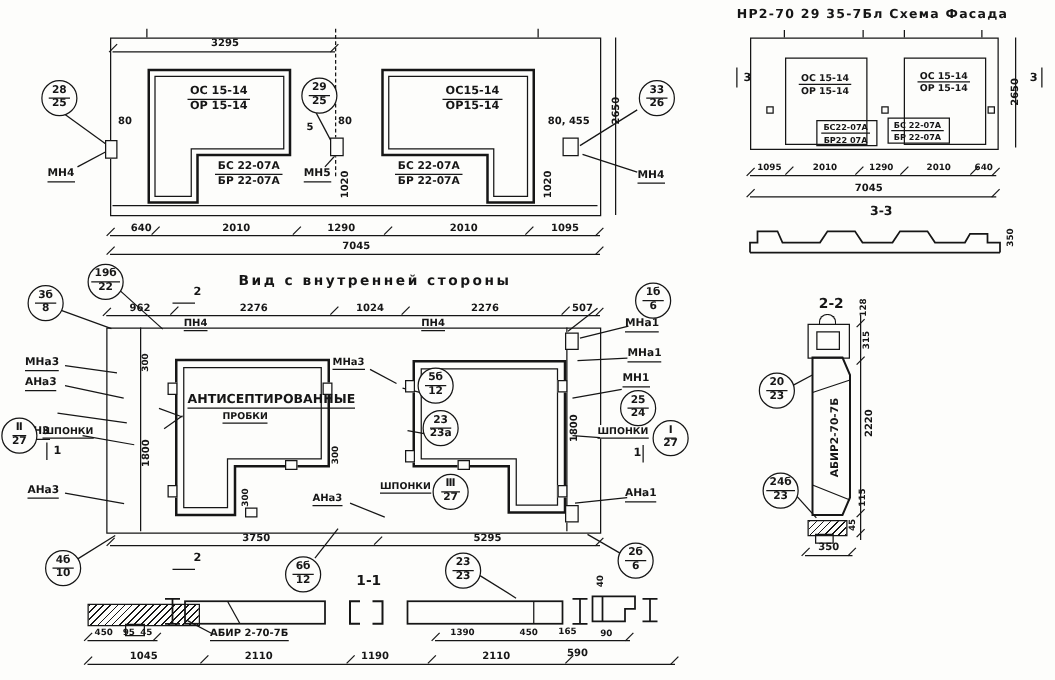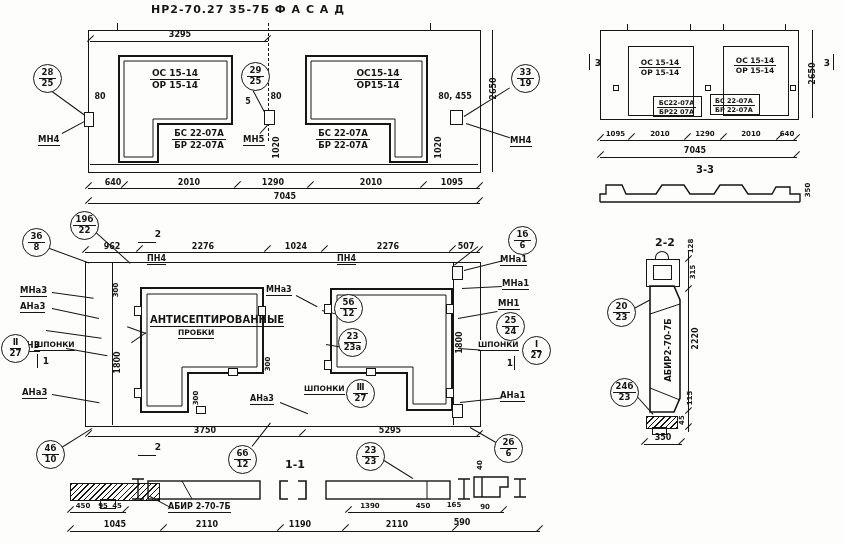--- a/index.html
+++ b/index.html
@@ -36,21 +36,20 @@
   .hook{position:absolute;width:12px;height:8px;border:1.6px solid #161616;border-bottom:none;
      border-radius:7px 7px 0 0;}
   svg{position:absolute;overflow:visible;}
   svg *{stroke:#161616;fill:none;}
 </style>
 </head>
 <body>
 
 <div id="c">
 
-  <div class="ttl" style="left:118px;top:3px;width:260px">НР2-70.27 35-7Б      Ф А С А Д</div>
   <div class="box" style="left:88px;top:30px;width:391px;height:141px"></div>
   <i class="hl" style="left:90px;top:164px;width:388px"></i>
   <i class="vl" style="left:117px;top:23px;height:7px"></i>
   <i class="vl" style="left:430px;top:23px;height:7px"></i>
   <i class="dash" style="left:268px;top:23px;height:118px"></i>
   <div class="dim" style="left:90px;top:41px;width:178px"></div>
   <div class="dtx" style="left:140px;top:30px;width:80px">3295</div>
 
   <svg style="left:118px;top:55px" width="115" height="108">
     <polygon points="1,1 114,1 114,69 40,69 40,107 1,107" stroke-width="2"></polygon>
@@ -80,21 +79,21 @@
   <div class="bal" style="left:33px;top:64px">
     <span class="bt">28</span>
       <span>25</span>
   </div>
   <div class="bal" style="left:241px;top:62px">
     <span class="bt">29</span>
       <span>25</span>
   </div>
   <div class="bal" style="left:511px;top:64px">
     <span class="bt">33</span>
-      <span>19</span>
+      <span>26</span>
   </div>
   <div class="lbl" style="left:38px;top:134px">МН4</div>
   <div class="lbl" style="left:243px;top:134px">МН5</div>
   <div class="lbl" style="left:510px;top:135px">МН4</div>
 
   <span class="anc" style="left:84px;top:112px;width:8px;height:13px"></span>
   <span class="anc" style="left:264px;top:110px;width:9px;height:13px"></span>
   <span class="anc" style="left:450px;top:110px;width:11px;height:13px"></span>
 
   <div class="dtx" style="left:90px;top:92px;width:20px">80</div>
@@ -119,20 +118,21 @@
   <i class="tk" style="left:306px;top:184px"></i>
   <i class="tk" style="left:419px;top:184px"></i>
   <div class="dtx" style="left:88px;top:178px;width:50px">640</div>
   <div class="dtx" style="left:144px;top:178px;width:90px">2010</div>
   <div class="dtx" style="left:240px;top:178px;width:66px">1290</div>
   <div class="dtx" style="left:326px;top:178px;width:90px">2010</div>
   <div class="dtx" style="left:424px;top:178px;width:56px">1095</div>
   <div class="dim" style="left:88px;top:203px;width:392px"></div>
   <div class="dtx" style="left:250px;top:192px;width:70px">7045</div>
 
+  <div class="ttl" style="left:583px;top:6px;width:230px;font-size:10px">НР2-70 29 35-7Бл   Схема Фасада</div>
   <div class="box" style="left:600px;top:30px;width:197px;height:88px"></div>
   <i class="vl" style="left:627px;top:24px;height:6px"></i>
   <i class="vl" style="left:690px;top:24px;height:6px"></i>
   <i class="vl" style="left:723px;top:24px;height:6px"></i>
   <i class="vl" style="left:785px;top:24px;height:6px"></i>
   <div class="box" style="left:628px;top:46px;width:64px;height:68px;border-width:1.5px"></div>
   <div class="box" style="left:723px;top:46px;width:64px;height:68px;border-width:1.5px"></div>
   <div class="frac" style="left:630px;top:58px;width:60px;font-size:7.5px">
     <span class="ft">ОС 15-14</span>
     <span class="fb">ОР 15-14</span>
@@ -174,20 +174,21 @@
   <div class="dtx sm" style="left:774px;top:130px;width:26px">640</div>
   <div class="dim" style="left:600px;top:157px;width:197px"></div>
   <div class="dtx" style="left:665px;top:146px;width:60px">7045</div>
 
   <div class="dtx" style="left:690px;top:164px;width:30px;font-size:10px">3-3</div>
   <svg style="left:598px;top:179px" width="206" height="28">
     <path stroke-width="1.4" d="M2 23 H202 M2 23 V15 H8 V6 H24 L28 15 H58 L64 6 H86 L92 15 H116 L122 6 H144 L150 15 H174 L178 8 H192 V15 H202 V23"></path>
   </svg>
   <div class="vtx" style="left:795px;top:186px;width:26px;font-size:7px">350</div>
 
+  <div class="ttl" style="left:185px;top:218px;width:230px;letter-spacing:2px">Вид с внутренней стороны</div>
 
   <div class="dim" style="left:85px;top:252px;width:395px"></div>
   <i class="tk" style="left:135px;top:248px"></i>
   <i class="tk" style="left:263px;top:248px"></i>
   <i class="tk" style="left:320px;top:248px"></i>
   <i class="tk" style="left:448px;top:248px"></i>
   <div class="dtx" style="left:87px;top:242px;width:50px">962</div>
   <div class="dtx" style="left:170px;top:242px;width:66px">2276</div>
   <div class="dtx" style="left:268px;top:242px;width:56px">1024</div>
   <div class="dtx" style="left:355px;top:242px;width:66px">2276</div>

